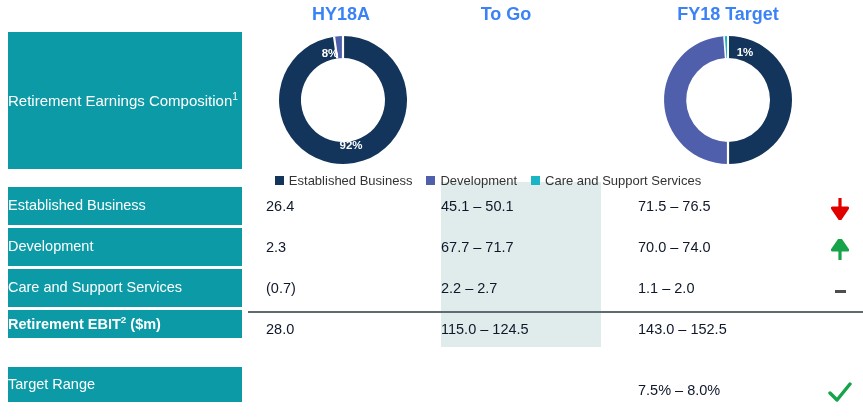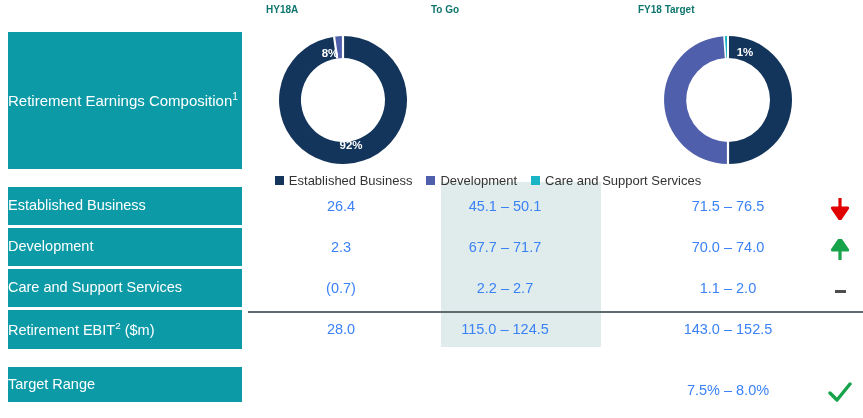--- a/index.html
+++ b/index.html
@@ -9,23 +9,24 @@
     font-family:"Liberation Sans", sans-serif;
     color:#1f3864;
     overflow:hidden;
     position:relative;
   }
   .canvas{position:relative;width:863px;height:418px;}
 
   
   .col-head{
     position:absolute;
-    font-size:10px;
+    font-size:18px;
     font-weight:bold;
-    color:#0f766e;
+    color:#3b82f6;
+    text-align:center;
     top:4px;
   }
   #head-hy18a{left:266px;width:150px;}
   #head-togo{left:431px;width:150px;}
   #head-fy18{left:638px;width:180px;}
 
   
   .teal-block{
     position:absolute;
     left:8px;width:234px;
@@ -36,21 +37,21 @@
     justify-content:flex-start;
     text-align:center;
     font-size:14.5px;
     line-height:1.45;
     box-sizing:border-box;
   }
   #block-composition{top:32px;height:137px;font-size:15px;}
   #block-established{top:187px;height:38px;}
   #block-development{top:228px;height:38px;}
   #block-care{top:269px;height:38px;}
-  #block-ebit{top:310px;height:39px;}
+  #block-ebit{top:310px;height:28px;font-weight:bold;}
   #block-target{top:367px;height:35px;}
   .sup{font-size:0.68em;vertical-align:super;}
 
   
   #togo-band{
     position:absolute;
     left:441px;width:160px;
     top:182px;height:165px;
     background:#dfeceb;
   }
@@ -80,23 +81,23 @@
     gap:14px;
     font-size:13px;
     color:#333333;
   }
   .legend-item{display:flex;align-items:center;gap:5px;white-space:nowrap;}
   .legend-swatch{width:9px;height:9px;display:inline-block;}
 
   
   .cell{
     position:absolute;
-    text-align:center;
+    text-align:left;
     font-size:14.5px;
-    color:#3b82f6;
+    color:#0f172a;
   }
   .cell.bold{font-weight:normal;}
   .c-hy{left:266px;width:150px;}
   .c-tg{left:441px;width:128px;}
   .c-fy{left:638px;width:180px;}
   .c-ind{left:820px;width:40px;font-size:20px;font-weight:bold;}
 
   .r1{top:198px;}
   .r2{top:239px;}
   .r3{top:280px;}

